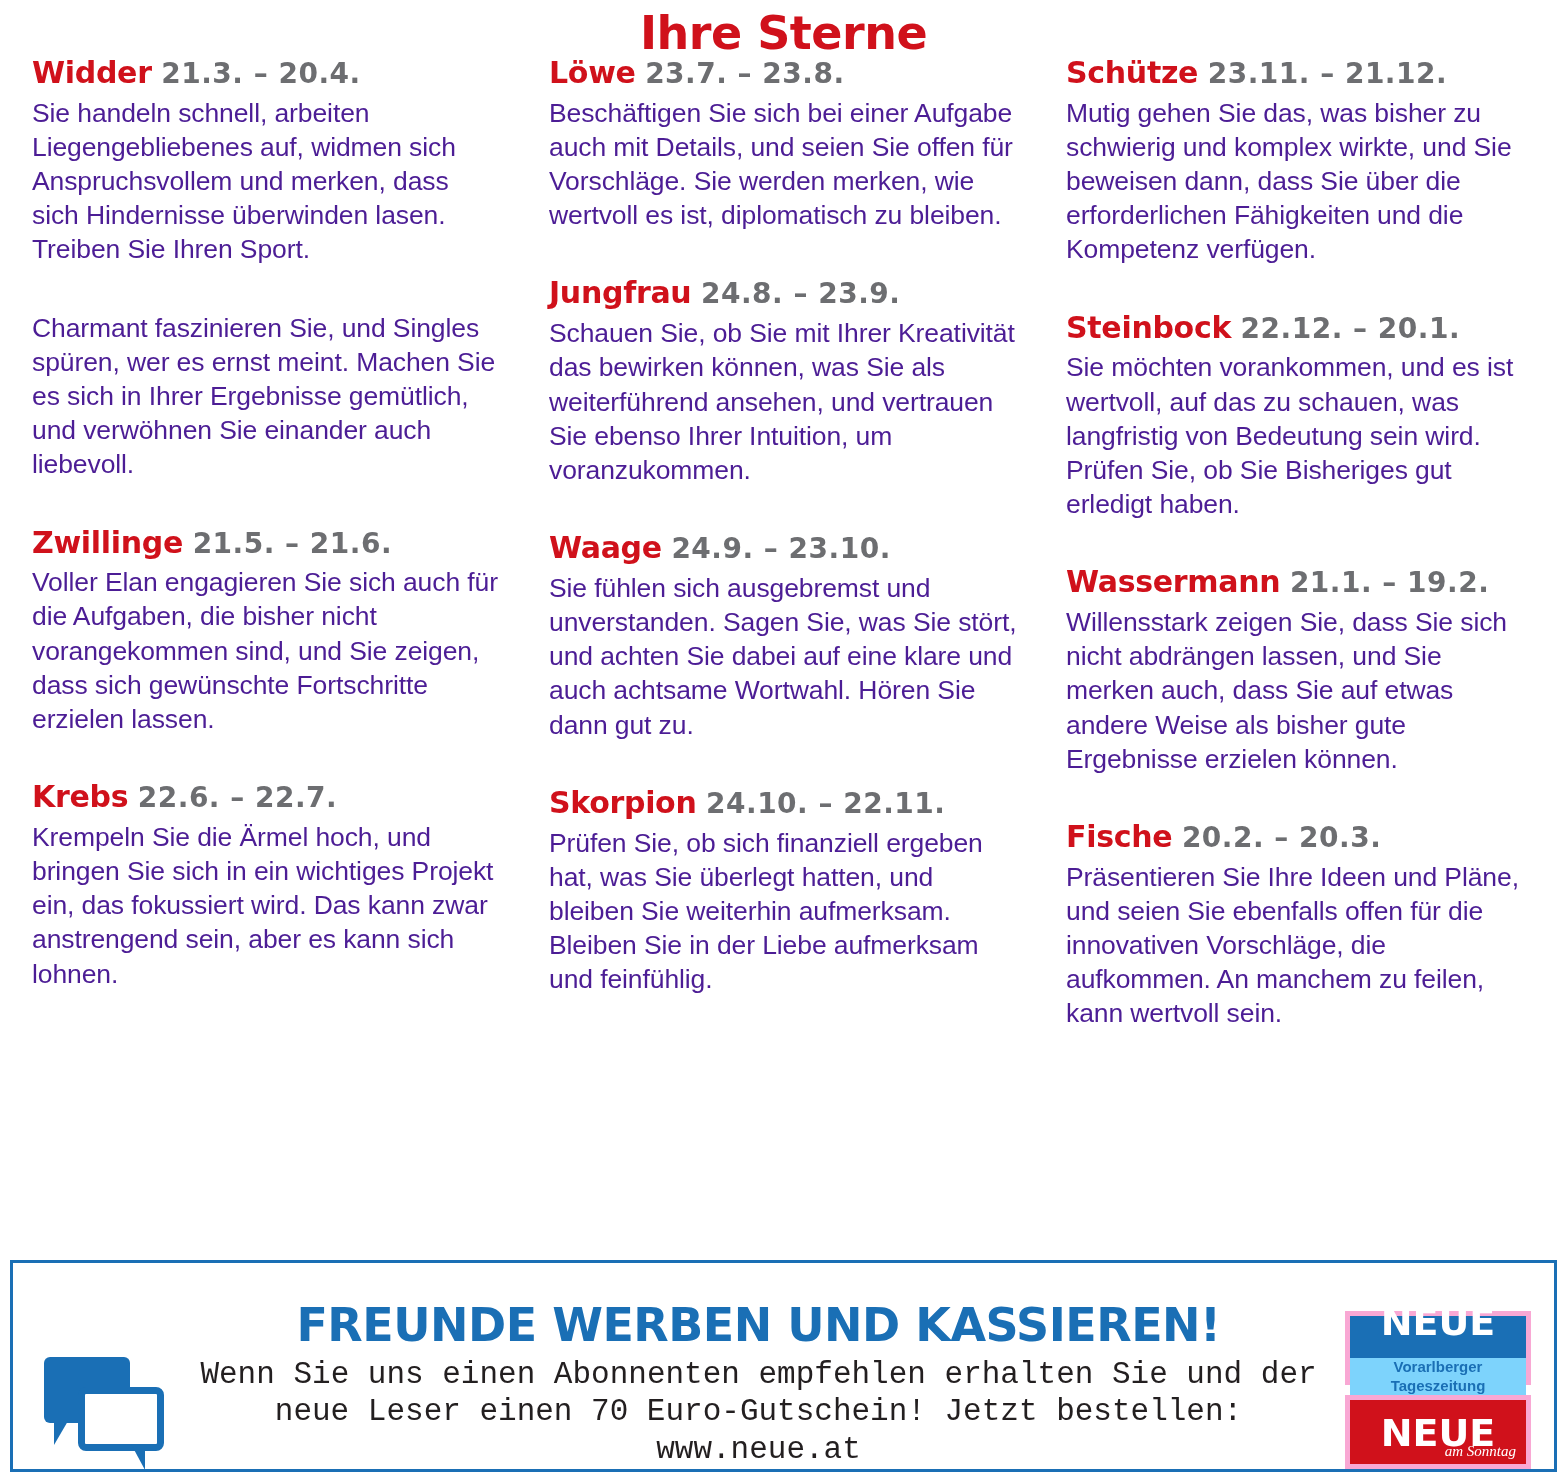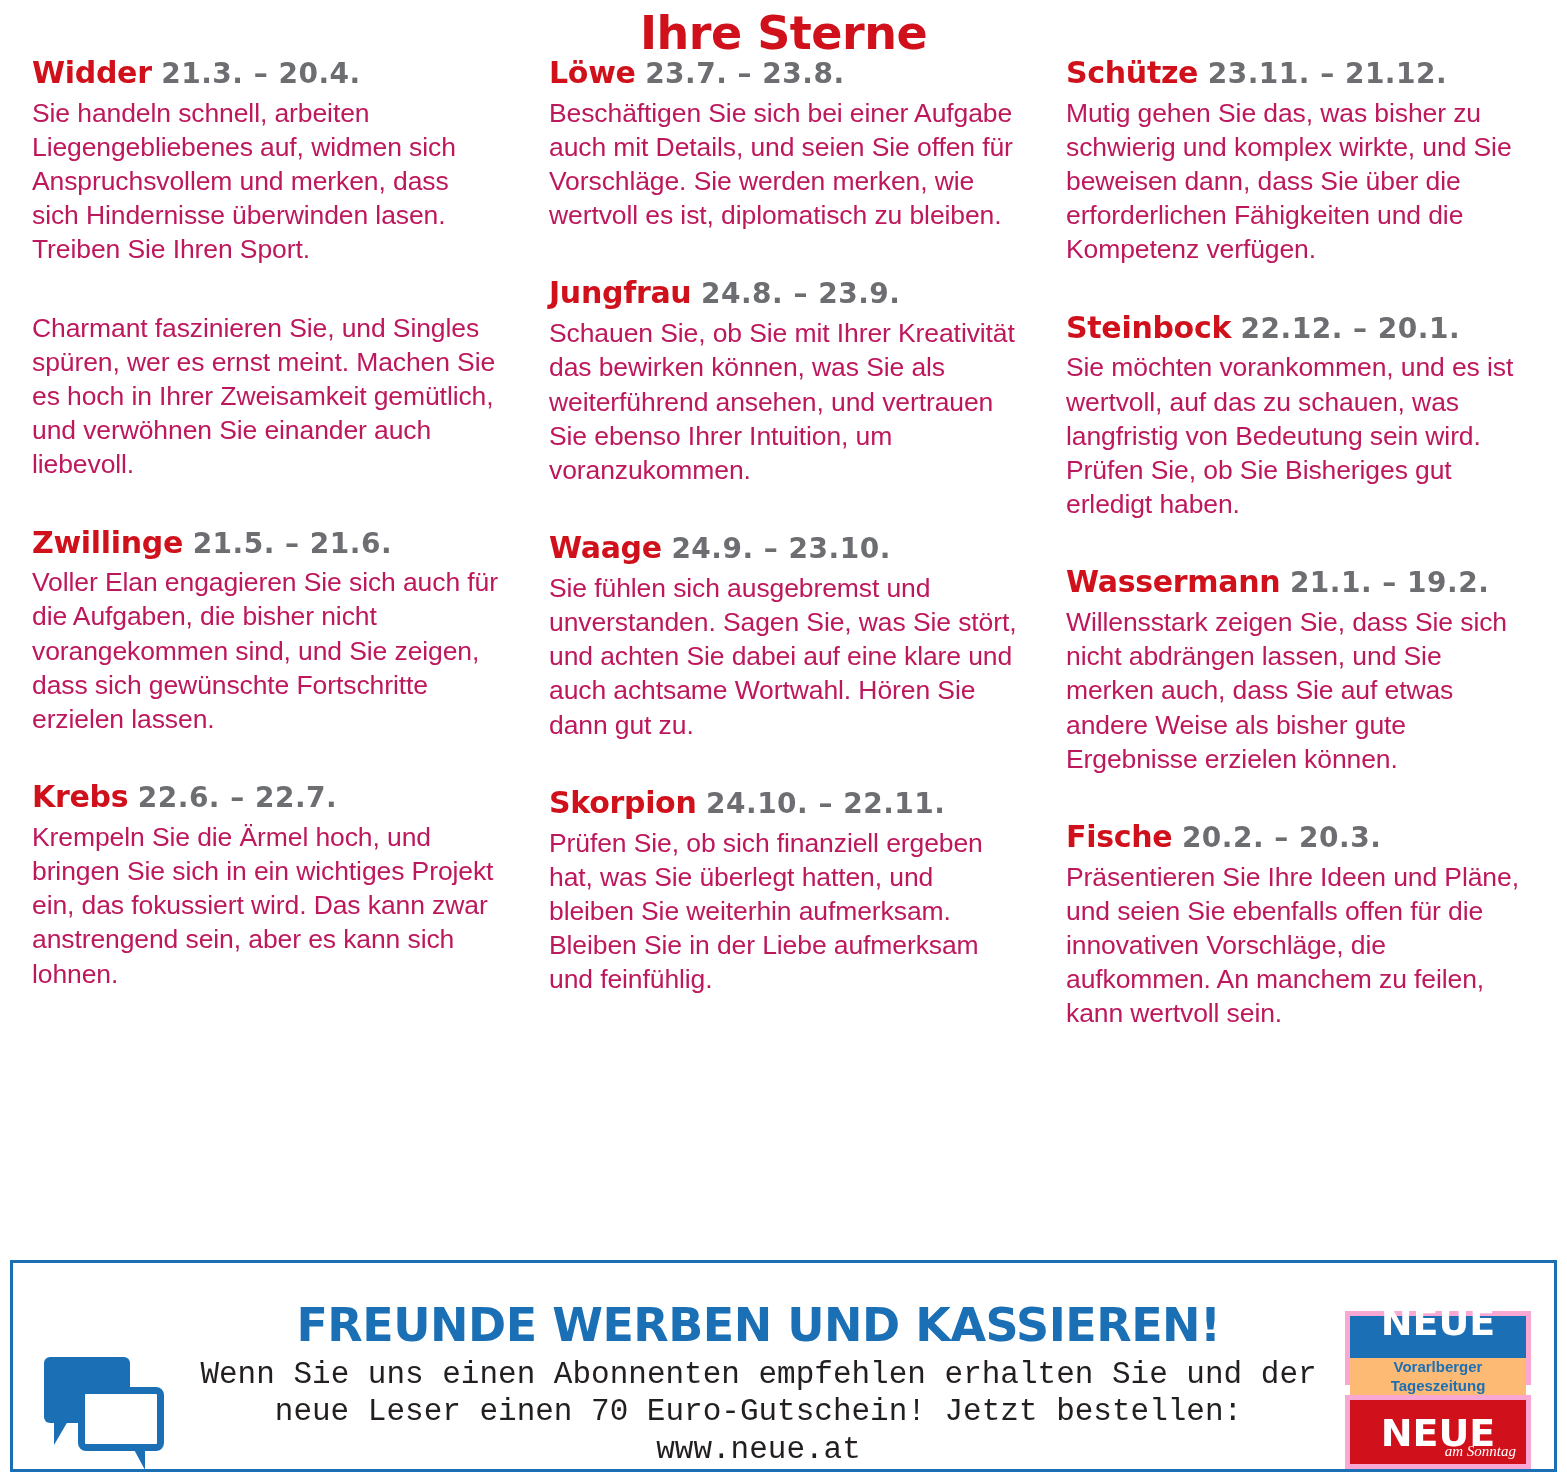--- a/index.html
+++ b/index.html
@@ -59,21 +59,21 @@
   .sign-dates {
     color: #6d6e71;
     font-weight: bold;
     letter-spacing: 0.5px;
     font-size: 28px;
   }
   .sign-text {
     font-family: "Liberation Sans", sans-serif;
     font-size: 26.5px;
     line-height: 1.29;
-    color: #be185d;
+    color: #4c1d95;
     letter-spacing: -0.1px;
   }
   
   .ad-banner {
     position: absolute;
     left: 10px;
     right: 10px;
     bottom: 8px;
     height: 212px;
     border: 3px solid #1a6fb5;
@@ -179,21 +179,21 @@
   .logo-word {
     font-family: "DejaVu Sans", sans-serif;
     font-weight: bold;
     font-size: 38px;
     color: #fff;
     line-height: 1;
     letter-spacing: 0px;
     padding: 2px 0 1px;
   }
   .logo-strap {
-    background: #fdba74;
+    background: #7dd3fc;
     width: 100%;
     text-align: center;
     font-family: "Liberation Sans", sans-serif;
     font-weight: bold;
     font-size: 15px;
     line-height: 1.25;
     margin-top: 16px;
   }
   .logo-blue .logo-strap { color: #1a6fb5; }
   .logo-red .logo-sonntag {
@@ -220,21 +220,21 @@
 
     <div class="column">
       <div class="sign-block">
         <div class="sign-head">
           <span class="sign-name">Widder</span>
           <span class="sign-dates">21.3. – 20.4.</span>
         </div>
         <div class="sign-text">Sie handeln schnell, arbeiten Liegengebliebenes auf, widmen sich Anspruchsvollem und merken, dass sich Hindernisse überwinden lasen. Treiben Sie Ihren Sport.</div>
       </div>
       <div class="sign-block">
-        <div class="sign-text">Charmant faszinieren Sie, und Singles spüren, wer es ernst meint. Machen Sie es hoch in Ihrer Zweisamkeit gemütlich, und verwöhnen Sie einander auch liebevoll.</div>
+        <div class="sign-text">Charmant faszinieren Sie, und Singles spüren, wer es ernst meint. Machen Sie es sich in Ihrer Ergebnisse gemütlich, und verwöhnen Sie einander auch liebevoll.</div>
       </div>
       <div class="sign-block">
         <div class="sign-head">
           <span class="sign-name">Zwillinge</span>
           <span class="sign-dates">21.5. – 21.6.</span>
         </div>
         <div class="sign-text">Voller Elan engagieren Sie sich auch für die Aufgaben, die bisher nicht vorangekommen sind, und Sie zeigen, dass sich gewünschte Fortschritte erzielen lassen.</div>
       </div>
       <div class="sign-block">
         <div class="sign-head">

